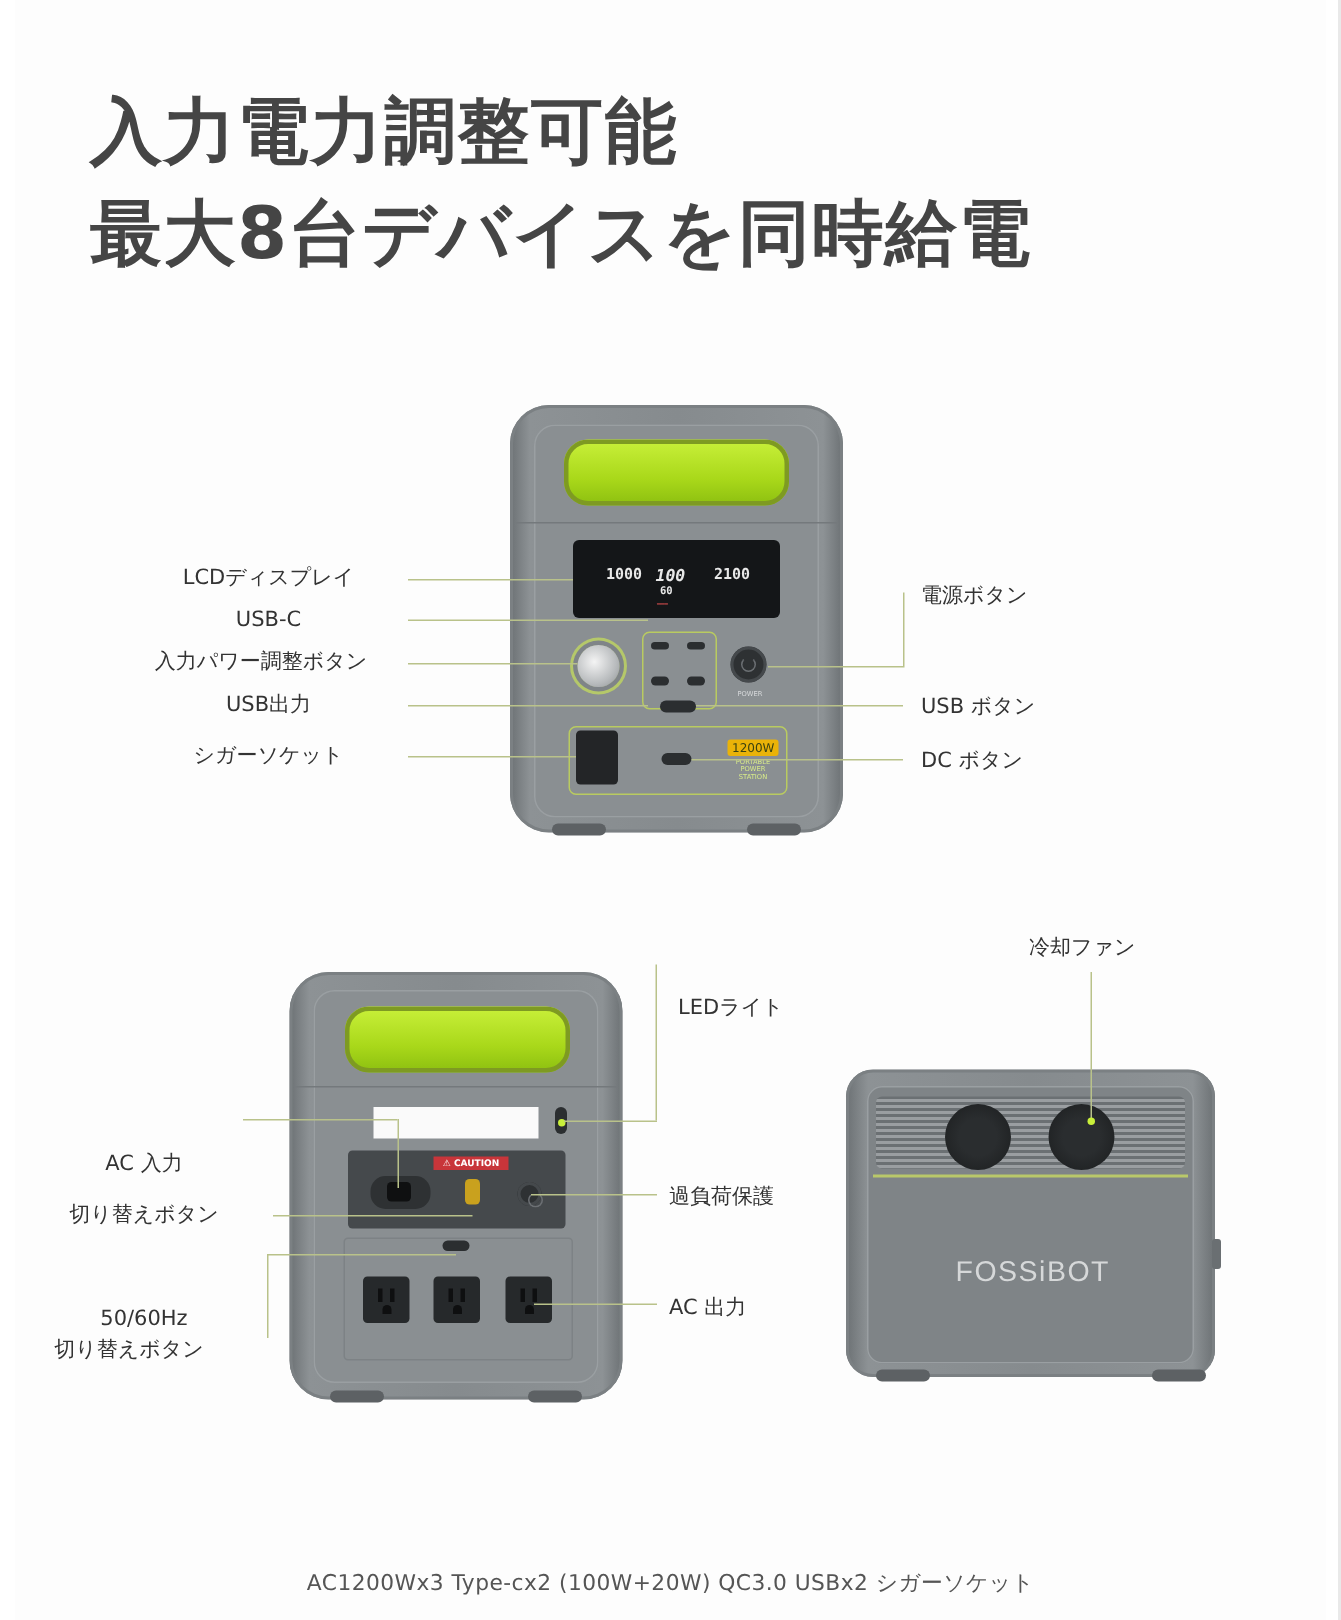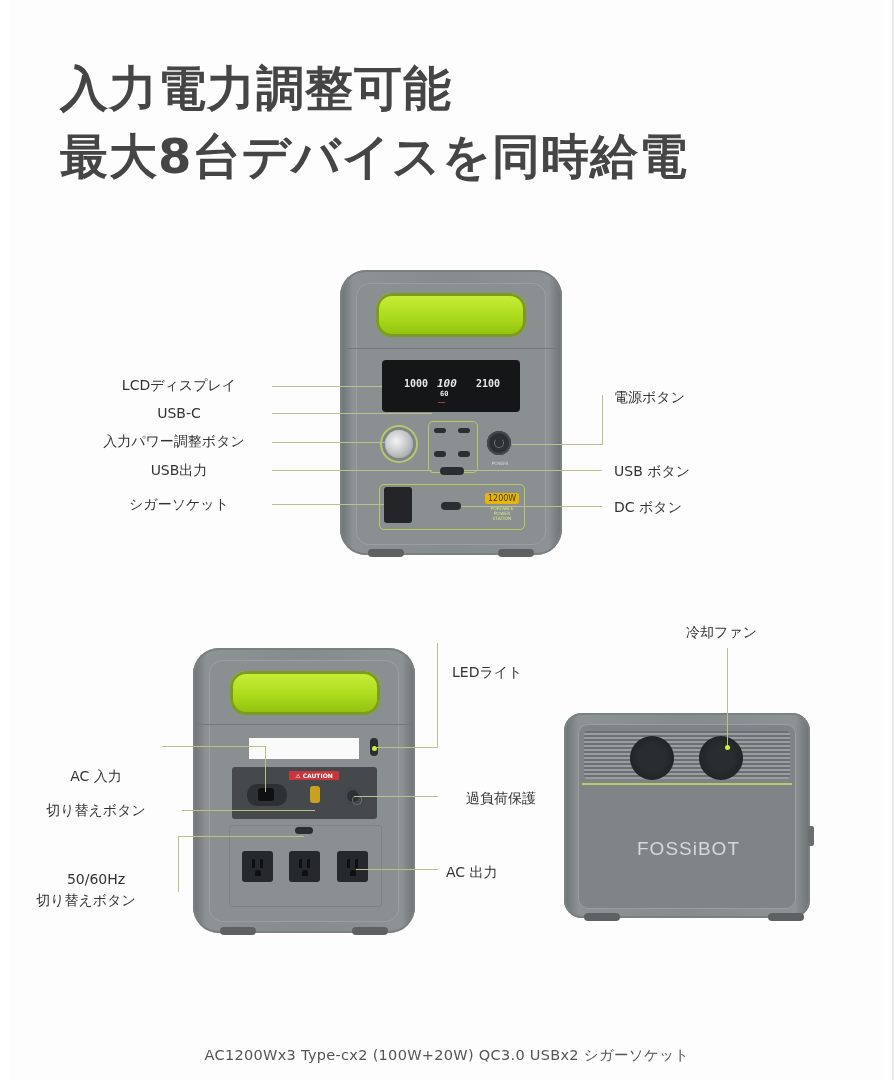--- a/index.html
+++ b/index.html
@@ -147,21 +147,21 @@
 <div class="label r" style="left:40px;top:801px;width:112px;">切り替えボタン</div>
 <div class="line" style="left:182px;top:810px;width:133px;height:1px;"></div>
 <div class="label r" style="left:40px;top:870px;width:112px;">50/60Hz</div>
 <div class="label r" style="left:20px;top:891px;width:132px;">切り替えボタン</div>
 <div class="line" style="left:178px;top:836px;width:1px;height:56px;"></div>
 <div class="line" style="left:178px;top:836px;width:126px;height:1px;"></div>
 
 <div class="label" style="left:452px;top:637px;margin-top:26px;">LEDライト</div>
 <div class="line" style="left:437px;top:643px;width:1px;height:104px;"></div>
 <div class="line" style="left:376px;top:747px;width:62px;height:1px;"></div>
-<div class="label" style="left:446px;top:789px;margin-left:20px;">過負荷保護</div>
+<div class="label" style="left:446px;top:789px;">過負荷保護</div>
 <div class="line" style="left:354px;top:796px;width:84px;height:1px;"></div>
 <div class="label" style="left:446px;top:863px;">AC 出力</div>
 <div class="line" style="left:356px;top:869px;width:82px;height:1px;"></div>
 
 <div>
   <div class="dev" style="left:564px;top:713px;width:246px;height:205px;border-radius:18px;"></div>
   <div class="inner" style="left:578px;top:724px;width:218px;height:185px;border-radius:10px;background:#7f8487;"></div>
   <div class="grille" style="left:584px;top:731px;width:206px;height:48px;"></div>
   <div class="fan" style="left:630px;top:736px;width:44px;height:44px;"></div>
   <div class="fan" style="left:699px;top:736px;width:44px;height:44px;"></div>

